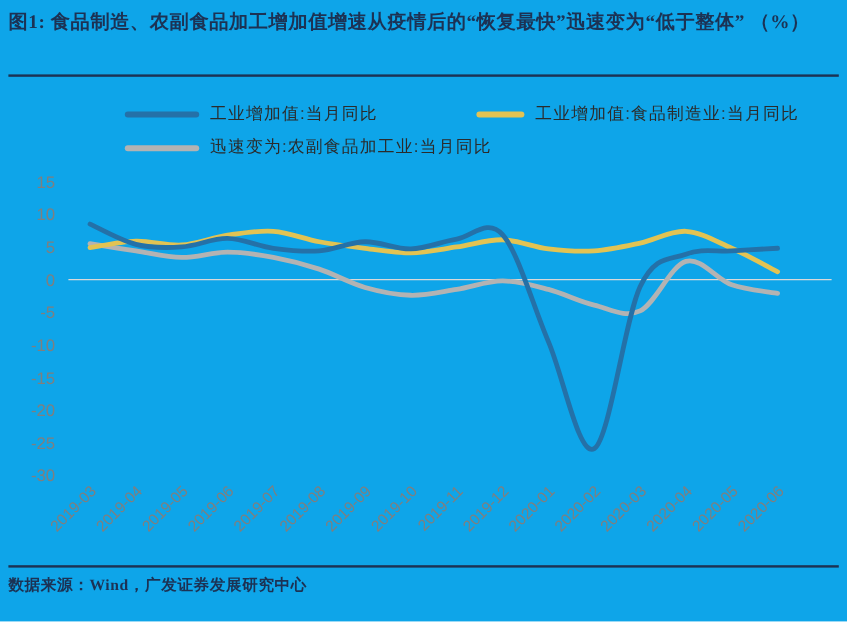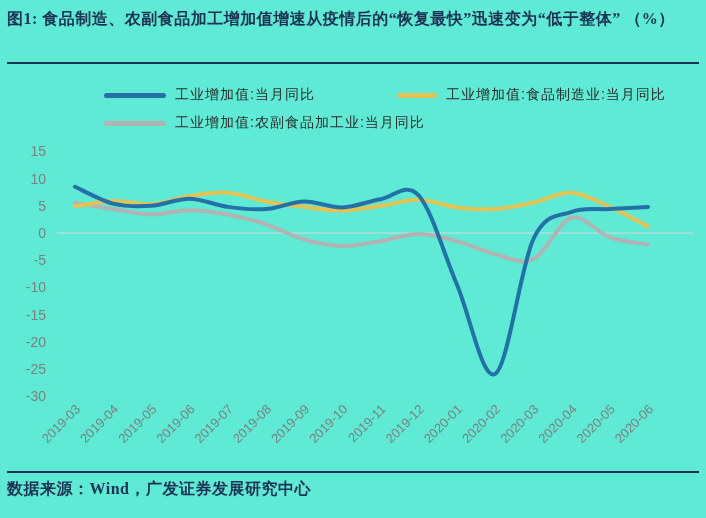--- a/index.html
+++ b/index.html
@@ -1,19 +1,19 @@
 <!DOCTYPE html>
 <html><head>
 <meta charset="utf-8">
 <style>
   html,body{margin:0;padding:0;background:#ffffff;}
   .page{
     position:relative;
     width:706px;height:518px;
-    background:#5eead4;
+    background:#0ea5e9;
     font-family:"Liberation Sans", sans-serif;
     overflow:hidden;
   }
   .fig-title{
     position:absolute;left:7px;top:4px;width:694px;
     font-family:"Liberation Serif", serif;
     font-weight:bold;
     font-size:16px;line-height:30px;
     color:#1c3254;
     letter-spacing:0.5px;
@@ -39,21 +39,21 @@
   .li-0{left:62px;top:89px;}
   .li-1{left:355px;top:89px;text-align:right;}
   .li-2{left:62px;top:117px;}
   .sw-0,.sw-2{width:62px;}
   .sw-1{width:40px;}
   .chart-svg{position:absolute;left:0;top:0;}
   .footer-text{
     position:absolute;left:7px;top:479px;
     font-family:"Liberation Serif", serif;
     font-weight:bold;
-    font-size:16px;color:#1c3254;
+    font-size:13px;color:#1c3254;
     letter-spacing:0.5px;
   }
 </style>
 </head>
 <body>
 
 <div class="page">
 
   <div class="fig-title">图1: 食品制造、农副食品加工增加值增速从疫情后的“恢复最快”迅速变为“低于整体” （%）</div>
 
@@ -62,21 +62,21 @@
   <div class="legend-item li-0">
     <span class="swatch sw-0" style="background-color: rgb(36, 113, 168);"></span>
     <span class="lg-label">工业增加值:当月同比</span>
   </div>
   <div class="legend-item li-1">
     <span class="swatch sw-1" style="background-color: rgb(226, 195, 83);"></span>
     <span class="lg-label">工业增加值:食品制造业:当月同比</span>
   </div>
   <div class="legend-item li-2">
     <span class="swatch sw-2" style="background-color: rgb(179, 179, 179);"></span>
-    <span class="lg-label">工业增加值:农副食品加工业:当月同比</span>
+    <span class="lg-label">迅速变为:农副食品加工业:当月同比</span>
   </div>
 
   <svg class="chart-svg" id="chart" width="706" height="518" viewBox="0 0 706 518">
       <line x1="57" y1="233" x2="693" y2="233" stroke="#d9d9d9" stroke-width="1"></line>
       <text x="46" y="156.39999999999998" text-anchor="end" font-size="14" fill="#7f7f7f">15</text>
       <text x="46" y="183.6" text-anchor="end" font-size="14" fill="#7f7f7f">10</text>
       <text x="46" y="210.8" text-anchor="end" font-size="14" fill="#7f7f7f">5</text>
       <text x="46" y="238" text-anchor="end" font-size="14" fill="#7f7f7f">0</text>
       <text x="46" y="265.2" text-anchor="end" font-size="14" fill="#7f7f7f">-5</text>
       <text x="46" y="292.4" text-anchor="end" font-size="14" fill="#7f7f7f">-10</text>

